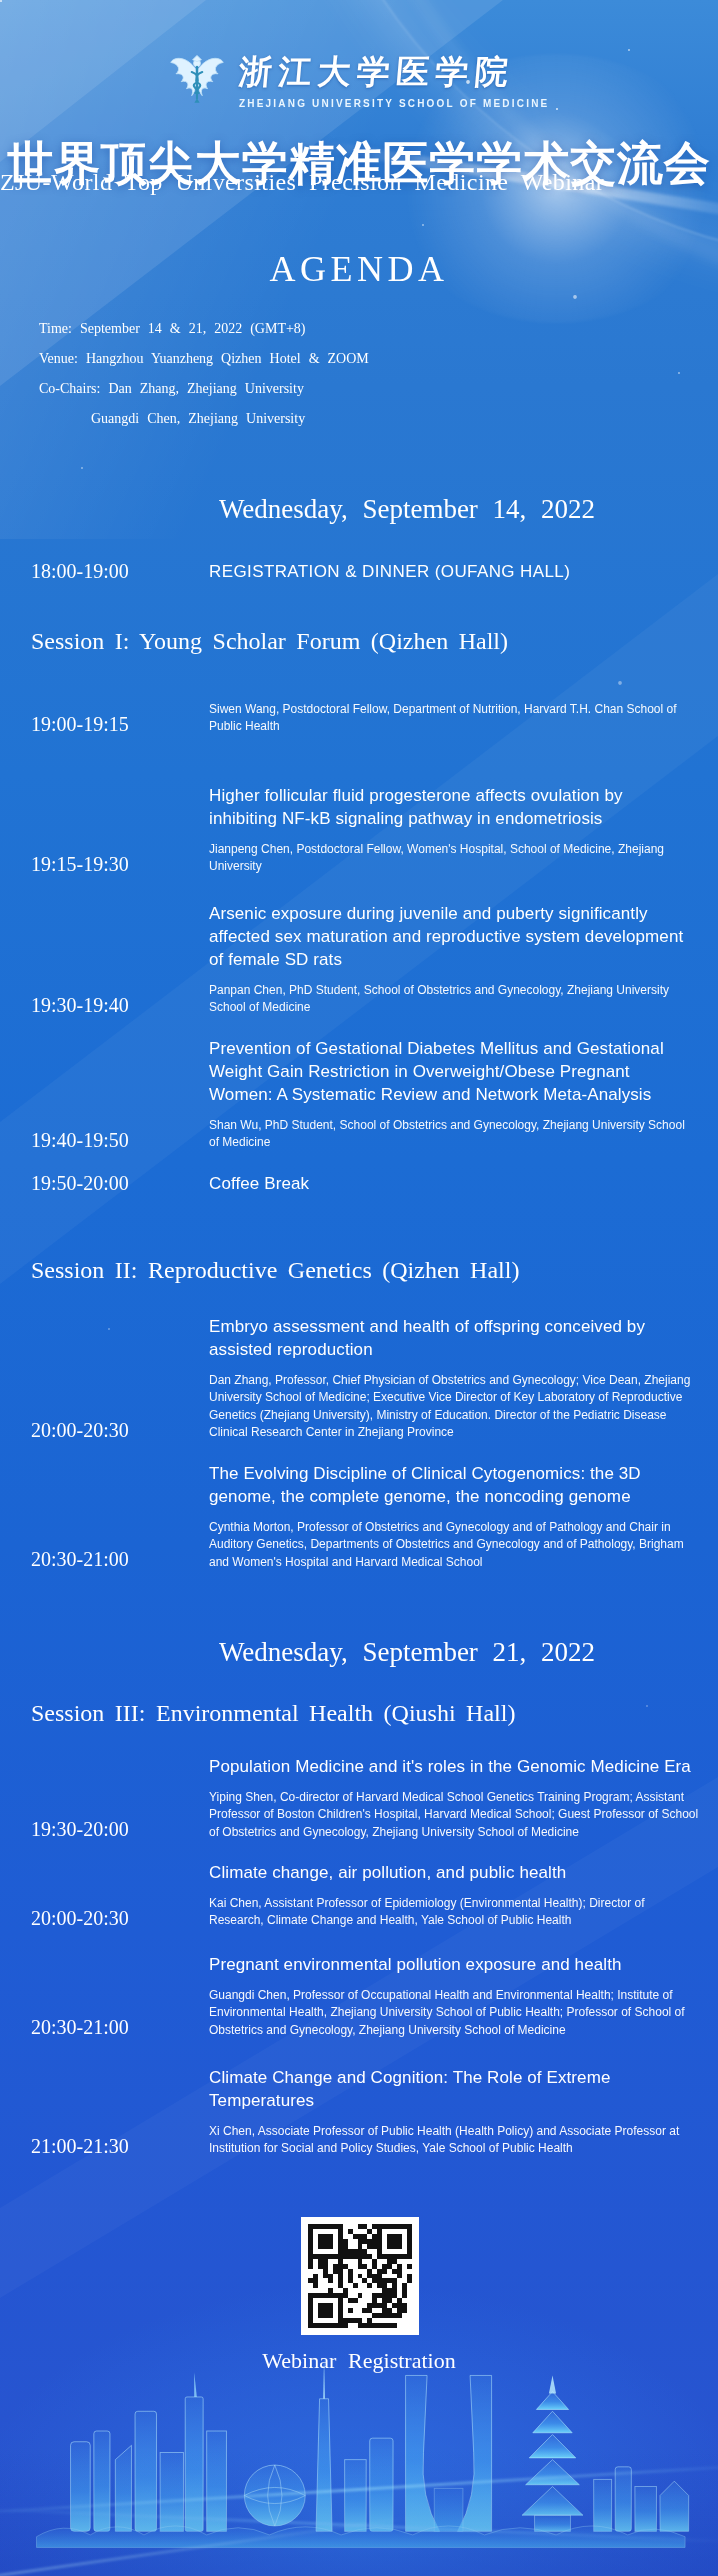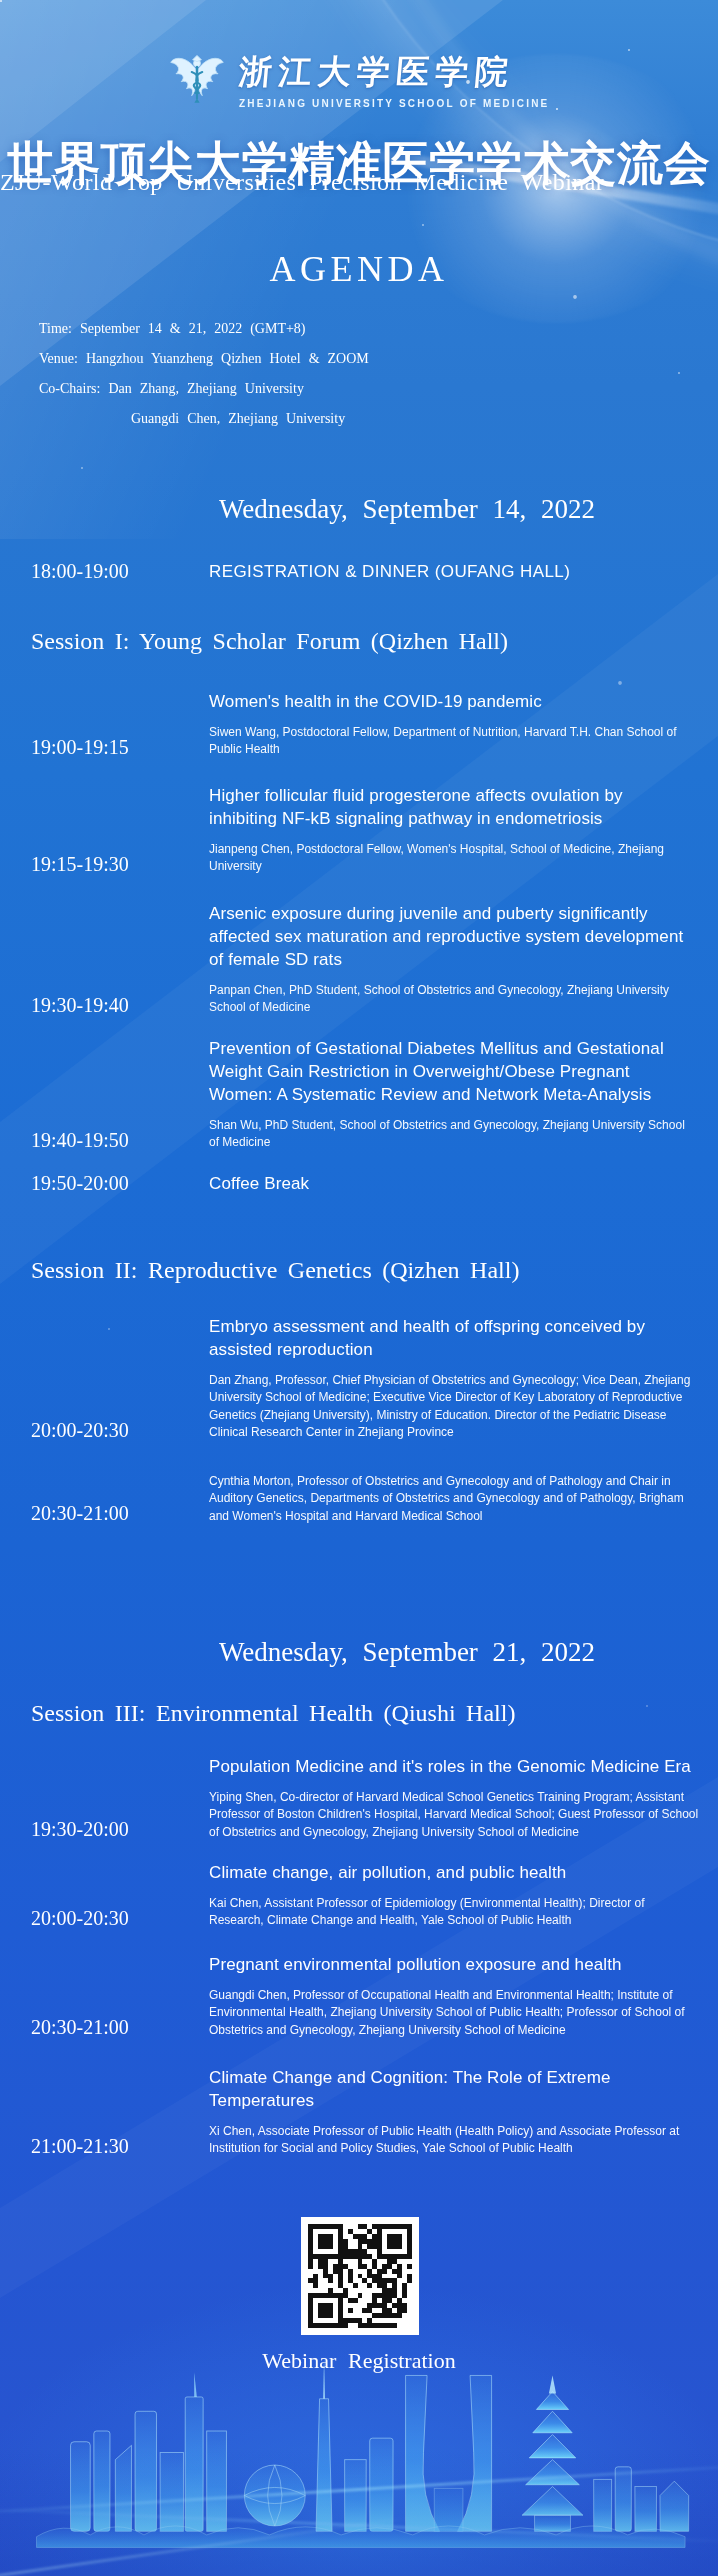--- a/index.html
+++ b/index.html
@@ -65,21 +65,21 @@
     color:#eaf6ff;text-align:center;}
   .title-cn{position:absolute;top:133px;left:0;width:718px;margin:0;text-align:center;
     font-size:46px;font-weight:bold;letter-spacing:0.9px;
     text-shadow:0 1.8px 9px rgba(20,70,160,.5);}
   .title-en{position:absolute;top:169px;left:0;width:718px;
     font-family:"Liberation Serif",serif;font-size:24px;word-spacing:6.3px;letter-spacing:0.4px;}
   .agenda{position:absolute;top:248px;left:0;width:718px;text-align:center;
     font-family:"Liberation Serif",serif;font-size:36px;letter-spacing:4.5px;}
   .info{position:absolute;top:314px;left:39px;font-family:"Liberation Serif",serif;
     font-size:14px;line-height:30px;word-spacing:4.5px;}
-  .info .indent{margin-left:92px;}
+  .info .indent{margin-left:52px;}
 
   
   .day-header{position:absolute;left:0;width:718px;text-align:center;
     font-family:"Liberation Serif",serif;font-size:27px;word-spacing:8px;padding-left:48px;}
   .session{position:absolute;left:31px;font-family:"Liberation Serif",serif;
     font-size:24px;word-spacing:4.5px;}
   .row{position:absolute;left:31px;display:flex;align-items:flex-end;}
   .time{width:178px;flex:0 0 178px;font-family:"Liberation Serif",serif;font-size:20px;}
   .content{width:489px;}
   .t{font-size:17px;line-height:23px;letter-spacing:0.1px;}
@@ -150,21 +150,20 @@
     <div class="content">
         <div class="t caps">REGISTRATION &amp; DINNER (OUFANG HALL)</div>
       </div>
   </div>
 
   <div class="session" style="top:628px">Session I: Young Scholar Forum (Qizhen Hall)</div>
 
   <div class="row" style="top:690px">
     <div class="time">19:00-19:15</div>
     <div class="content">
-      <div class="t">Women's health in the COVID-19 pandemic</div>
       <div class="s" style="width:494px">Siwen Wang, Postdoctoral Fellow, Department of Nutrition, Harvard T.H. Chan School of Public Health</div>
     </div>
   </div>
 
   <div class="row" style="top:784px">
     <div class="time">19:15-19:30</div>
     <div class="content">
       <div class="t" style="width:467px">Higher follicular fluid progesterone affects ovulation by inhibiting NF-kB signaling pathway in endometriosis</div>
       <div class="s">Jianpeng Chen, Postdoctoral Fellow, Women's Hospital, School of Medicine, Zhejiang University</div>
     </div>
@@ -199,20 +198,21 @@
     <div class="time">20:00-20:30</div>
     <div class="content">
       <div class="t" style="width:467px">Embryo assessment and health of offspring conceived by assisted reproduction</div>
       <div class="s">Dan Zhang, Professor, Chief Physician of Obstetrics and Gynecology; Vice Dean, Zhejiang University School of Medicine; Executive Vice Director of Key Laboratory of Reproductive Genetics (Zhejiang University), Ministry of Education. Director of the Pediatric Disease Clinical Research Center in Zhejiang Province</div>
     </div>
   </div>
 
   <div class="row" style="top:1462px">
     <div class="time">20:30-21:00</div>
     <div class="content">
+      <div class="t" style="width:476px">The Evolving Discipline of Clinical Cytogenomics:  the 3D genome, the complete genome, the noncoding genome</div>
       <div class="s">Cynthia Morton, Professor of Obstetrics and Gynecology and of Pathology and Chair in Auditory Genetics, Departments of Obstetrics and Gynecology and of Pathology, Brigham and Women's Hospital and Harvard Medical School</div>
     </div>
   </div>
 
   <div class="day-header" style="top:1637px">Wednesday, September 21, 2022</div>
 
   <div class="session" style="top:1700px">Session III: Environmental Health (Qiushi Hall)</div>
 
   <div class="row" style="top:1755px">
     <div class="time">19:30-20:00</div>

